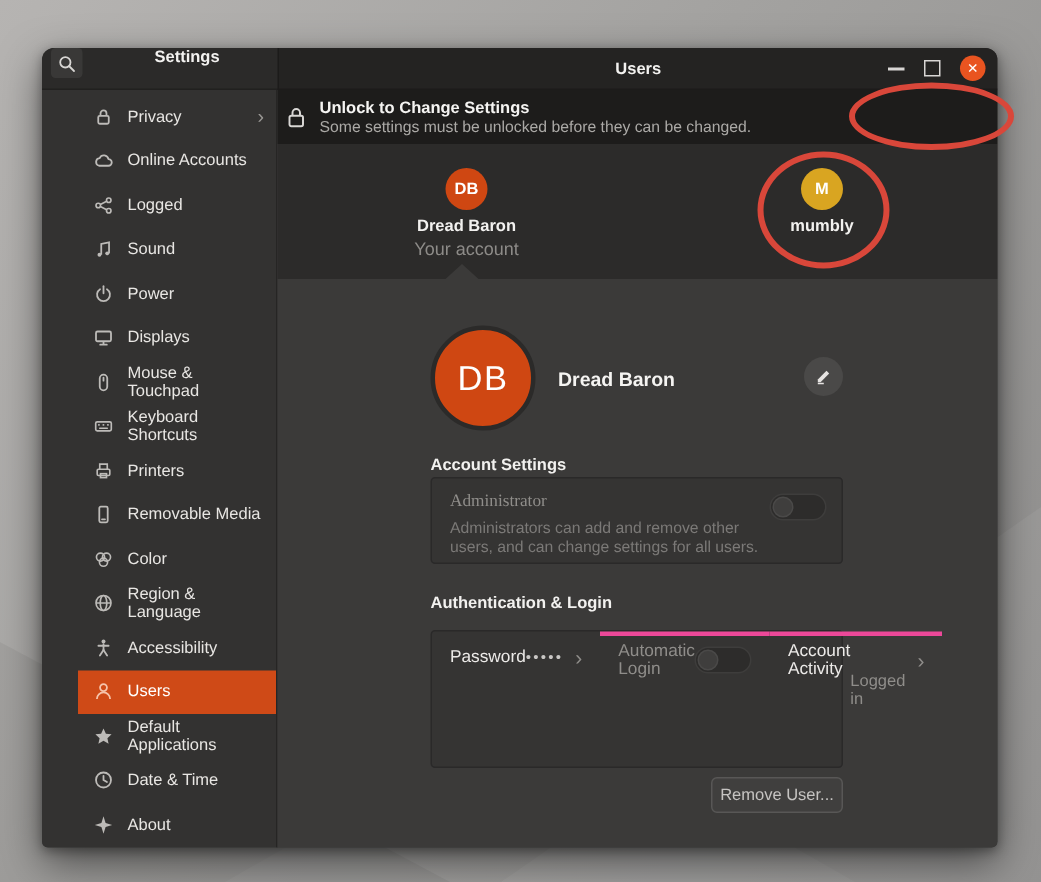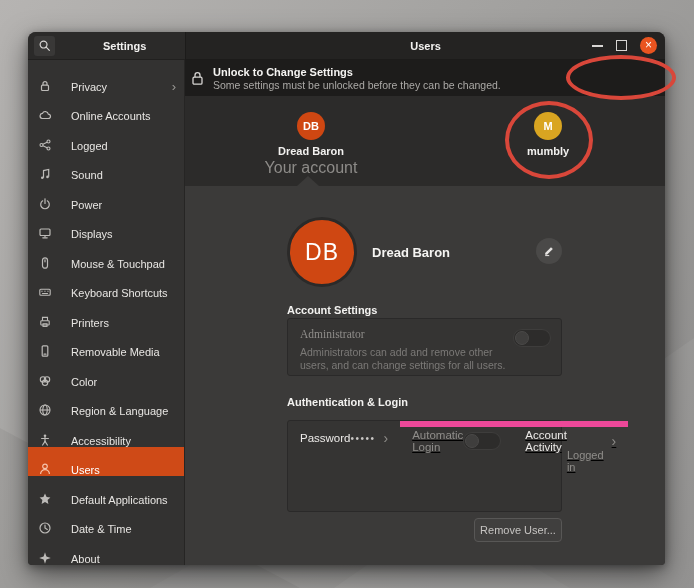--- a/index.html
+++ b/index.html
@@ -17,37 +17,37 @@
          clip-path:polygon(50% 0,100% 100%,0 100%); }
 
   .window {
     position:absolute; left:28px; top:32px; width:637px; height:533px;
     border-radius:8px 8px 4px 4px; overflow:hidden; display:flex; flex-direction:column;
     box-shadow:0 10px 28px rgba(0,0,0,.5), 0 2px 8px rgba(0,0,0,.35);
     background:#3b3a39;
   }
   .titlebar { height:28px; flex:none; display:flex; }
   .tb-left { width:157px; background:#2b2a29; border-bottom:1px solid #21201f;
-             display:flex; align-items:center; padding:0 6px; position:relative;gap:48px; }
+             display:flex; align-items:flex-start; padding:0 6px; position:relative;gap:48px; }
   .tb-btn { width:21px; height:20px; border-radius:3px; background:#393837;
             display:flex; align-items:center; justify-content:center; flex:none; }
   .tb-title { flex:1; text-align:center; font-size:11px; font-weight:bold; color:#f3f2f0; }
   .tb-right { flex:1; background:#242322; border-bottom:1px solid #1c1b1a; border-left:1px solid #1c1b1a;
               position:relative; display:flex; align-items:center; }
   .main-title { position:absolute; left:0; right:0; text-align:center;
                 font-size:11px; font-weight:bold; color:#f3f2f0; }
   .win-min { position:absolute; left:406px; top:13px; width:11px; height:1.5px; background:#d8d6d4; }
   .win-max { position:absolute; left:430px; top:8px; width:11px; height:11px; border:1.5px solid #d8d6d4; }
   .win-close { position:absolute; left:454px; top:5px; width:17px; height:17px; border-radius:50%;
                background:#e95420; color:#fff; font-size:12px; line-height:16px; text-align:center; }
 
   .body { flex:1; display:flex; min-height:0; }
   .sidebar { width:157px; flex:none; background:#333231; border-right:1px solid #262524; padding-top:3px; }
-  .side-item { height:29.5px; display:flex; align-items:flex-end; gap:19px;
-               padding:0 8px 0 10px; font-size:11px; color:#e8e6e3; cursor:default; }
+  .side-item { height:29.5px; display:flex; align-items:center; gap:9px;
+               padding:0 8px 0 10px; font-size:11px; color:#e8e6e3; cursor:default;margin-left:24px; }
   .side-item .icn { width:14px; height:14px; flex:none; display:flex; }
   .side-item.selected { background:#cf4a17; color:#ffffff; }
   .side-chev { margin-left:auto; color:#9a9895; font-size:13px; line-height:1; }
 
   .main { flex:1; display:flex; flex-direction:column; background:#3b3a39; min-width:0; }
 
   .unlock-banner { height:36px; flex:none; background:#1d1c1b; display:flex; align-items:center;
                    padding:0 6px; gap:9px; }
   .ub-t1 { font-size:11px; font-weight:bold; color:#f5f4f2; }
   .ub-t2 { font-size:10.5px; color:#aba9a6; margin-top:1px; }
@@ -55,21 +55,21 @@
                 border:1px solid #5d5c5a; border-radius:4px; color:#f0efed; font-size:11px;
                 display:flex; align-items:center; justify-content:center; }
 
   .carousel { height:90px; flex:none; background:#2c2b2a; position:relative; }
   .cuser { position:absolute; top:16px; width:120px; text-align:center; }
   .cuser-db { left:66px; } .cuser-m { left:303px; }
   .small-avatar { width:28px; height:28px; border-radius:50%; margin:0 auto 5px;
                   display:flex; align-items:center; justify-content:center;
                   color:#fff; font-weight:bold; font-size:11px; }
   .cuser-name { font-size:11px; font-weight:bold; color:#f2f1ef; }
-  .cuser-sub { font-size:16px; color:#8d8b88; margin-top:2px; }
+  .cuser-sub { font-size:12px; color:#8d8b88; margin-top:2px; }
   .notch { position:absolute; bottom:0; left:112px; width:0; height:0;
            border-left:11px solid transparent; border-right:11px solid transparent;
            border-bottom:10px solid #3b3a39; }
 
   .content { flex:1; position:relative; }
   .profile-avatar { position:absolute; left:102px; top:31px; width:64px; height:64px;
                     border-radius:50%; background:#cf4712; border:3px solid #2b2a29;
                     box-sizing:content-box; display:flex; align-items:center; justify-content:center;
                     color:#fff; font-size:23px; letter-spacing:1px; }
   .profile-name { position:absolute; left:187px; top:59px; font-size:13px; font-weight:bold; color:#f5f4f2; }
@@ -88,21 +88,21 @@
   .dim-label { position:absolute; left:12px; top:9px; font-size:11.5px; color:#8f8d8a;font-family:Liberation Serif, serif; }
   .dim-desc { position:absolute; left:12px; top:27px; width:215px; font-size:10.5px;
               line-height:1.25; color:#7b7977; }
   .toggle { width:38px; height:18px; border-radius:9px; background:#2d2c2b;
             border:1px solid #3e3d3c; position:relative; flex:none; }
   .toggle .knob { position:absolute; left:1px; top:1px; width:14px; height:14px;
                   border-radius:50%; background:#3f3e3d; border:1px solid #4a4948; }
   .tgl-acct { position:absolute; right:10px; top:10px; }
 
   .auth-row { height:34.6px; display:flex; align-items:center; padding:0 12px; font-size:11.5px; }
-  .auth-row + .auth-row { border-top:6px solid #ec4899;text-decoration:underline; }
+  .auth-row + .auth-row { border-top:3px solid #ec4899; }
   .ar-label { color:#eceae8; }
   .ar-label.dim { color:#8f8d8a; }
   .ar-right { margin-left:auto; display:flex; align-items:center; gap:8px; }
   .ar-value { color:#8f8d8a; font-size:11px;margin-top:40px; }
   .ar-dots { color:#c9c7c5; font-size:10px; letter-spacing:1.5px; }
   .ar-chev { color:#8f8d8a; font-size:14px; line-height:1; }
 
   .remove-btn { position:absolute; left:289px; top:332px; width:88px; height:24px;
                 background:#403f3e; border:1px solid #585756; border-radius:4px;
                 color:#c6c4c2; font-size:11px; display:flex; align-items:center; justify-content:center; }

